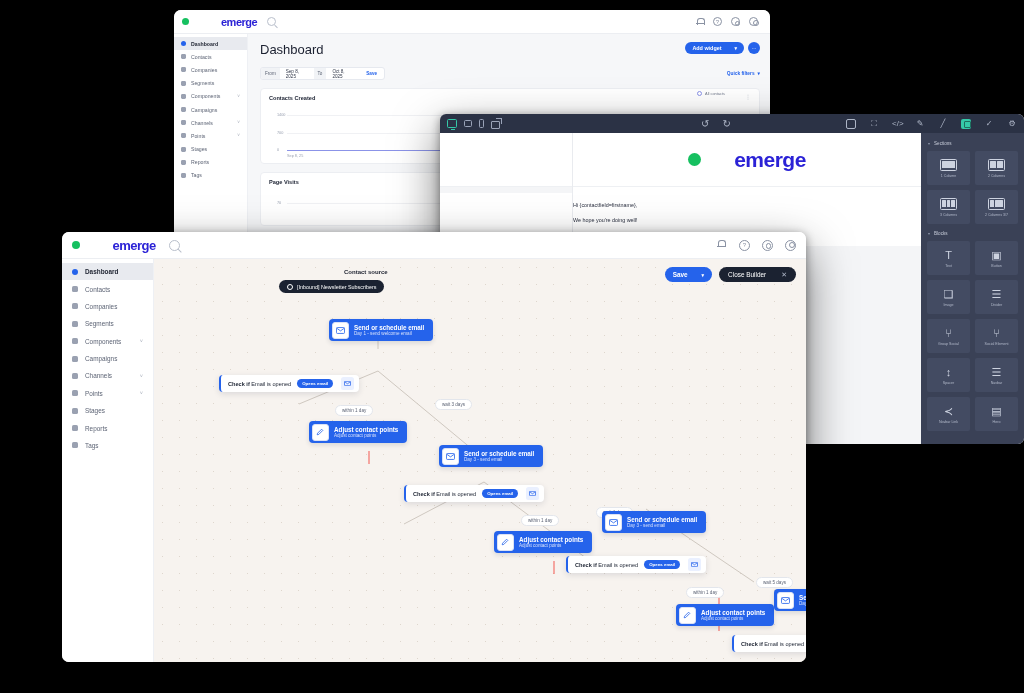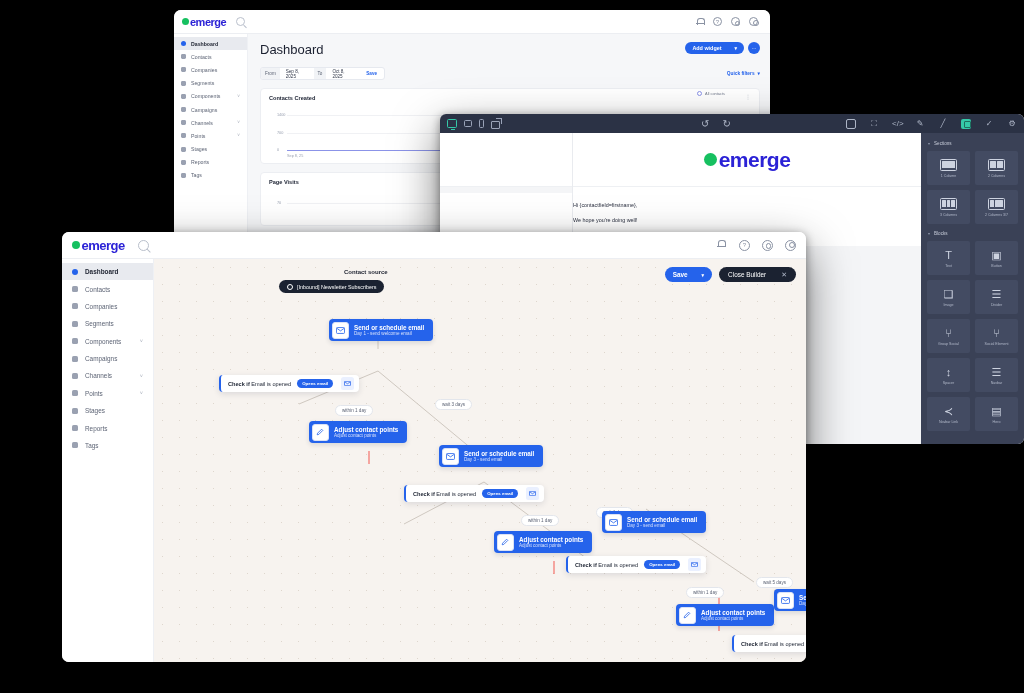--- a/index.html
+++ b/index.html
@@ -11,21 +11,21 @@
   }
   .stage { position: relative; width: 1024px; height: 693px; background: #000; }
 
   
   .win { position: absolute; background: #fff; border-radius: 7px; overflow: hidden;
          box-shadow: 0 18px 46px rgba(0,0,0,.55), 0 2px 10px rgba(0,0,0,.4); }
 
   
   .logo { display: flex; align-items: center; font-weight: 700; letter-spacing: -.5px; }
   .logo .e-dot { display:inline-block; border-radius:50%; background:#16c060; }
-  .logo .word { color:#2b22d6; }
+  .logo .word { color:#2b22d6;margin-left:31px; }
 
   
   #win-dashboard { left: 174px; top: 10px; width: 596px; height: 232px; }
   .dash-top { height: 24px; background:#fff; display:flex; align-items:center;
               padding: 0 8px; border-bottom: 1px solid #eceef2; }
   .dash-top .logo { font-size: 11px; }
   .dash-top .logo .e-dot { width:7px; height:7px; margin-right:1px; }
   .dash-search { width: 9px; height: 9px; border: 1.2px solid #b9bfcb; border-radius: 50%;
                  margin-left: 10px; position: relative; }
   .dash-search:after { content:""; position:absolute; right:-3px; bottom:-2px; width:4px;

